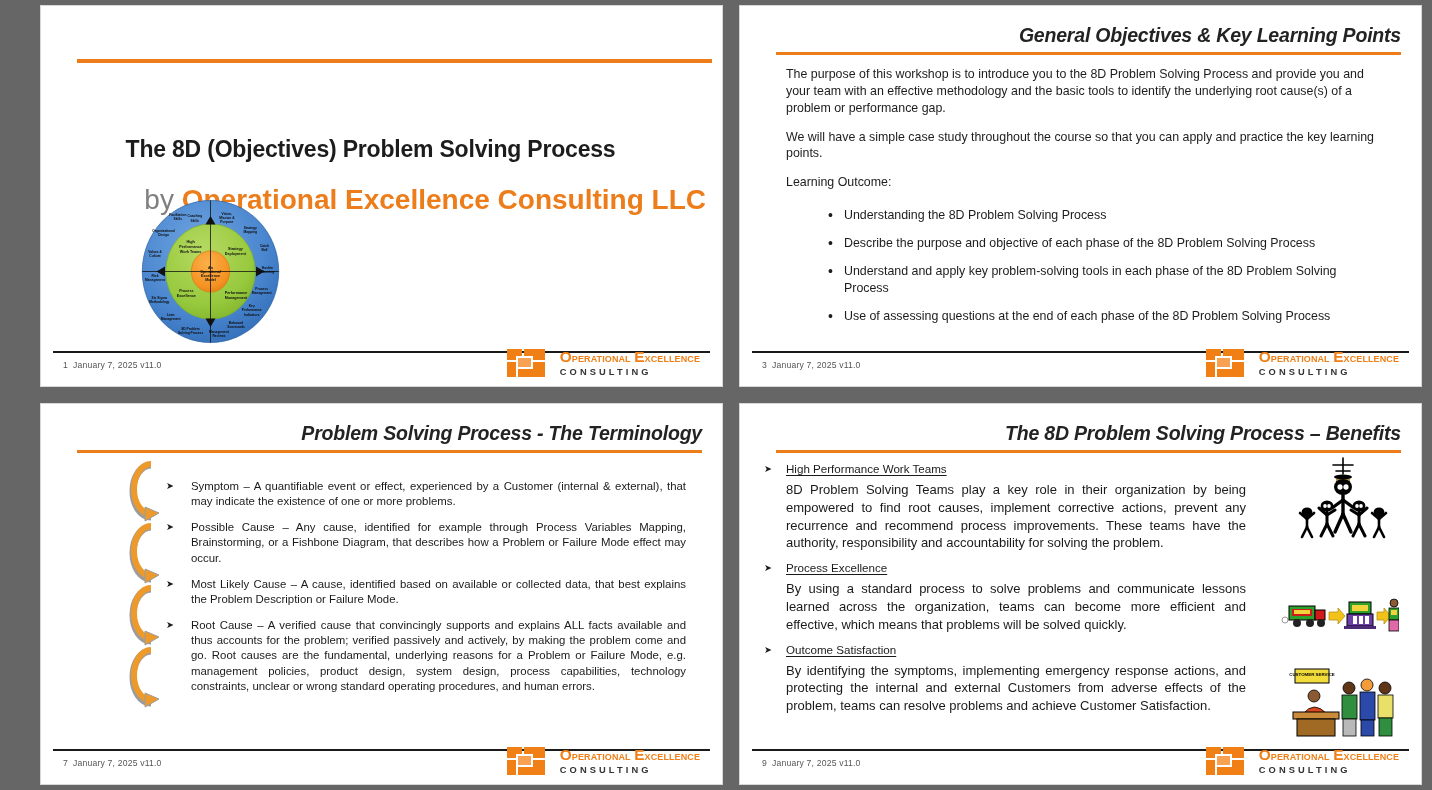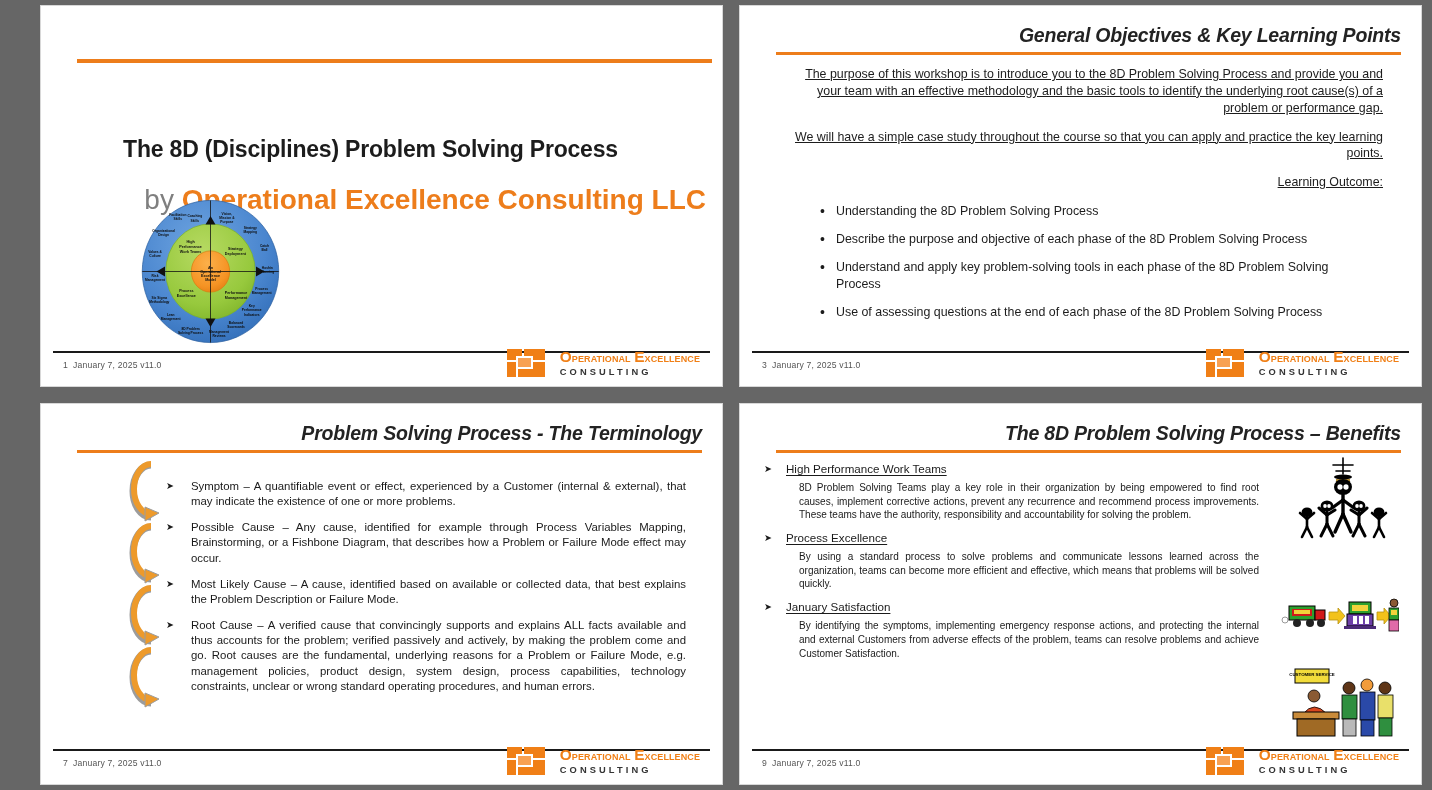--- a/index.html
+++ b/index.html
@@ -113,22 +113,22 @@
   .oe-wheel{
     position:absolute;left:98px;top:193px;
     width:143px;height:145px;
   }
 
   
   .s2-body{
     position:absolute;left:46px;right:38px;top:60px;
     font-size:12.4px;color:#1c1c1c;line-height:1.36;
   }
-  .s2-body p{margin:0 0 12px 0;text-align:right;text-decoration:underline;}
-  .s2-list{margin:8px;padding:0;list-style:none;}
+  .s2-body p{margin:0 0 12px 0;text-align:left;}
+  .s2-list{margin:16px;padding:0;list-style:none;}
   .s2-list li{
     position:relative;
     padding-left:42px;
     margin-bottom:11px;
     font-size:12.4px;line-height:1.36;
   }
   .s2-list li:before{
     content:"\2022";
     position:absolute;left:26px;top:-1px;
     font-size:14px;color:#1c1c1c;
@@ -169,41 +169,41 @@
     color:#1a1a1a;
     font-weight:400;
   }
   .s4-head span{ text-decoration:underline; text-underline-offset:2px;}
   .s4-head:before{
     content:"\27A4";
     position:absolute;left:2px;top:1px;
     font-size:9.5px;color:#1a1a1a;
   }
   .s4-text{
-    margin:6px 0 0 37px;
+    margin:6px 0 0 24px;
     width:460px;
-    font-size:10px;line-height:1.37;
+    font-size:13px;line-height:1.37;
     color:#1a1a1a;
     text-align:justify;
   }
 
   
   .stick-art{position:absolute;right:24px;top:52px;width:108px;height:86px;}
   .proc-art{position:absolute;right:22px;top:190px;width:118px;height:44px;}
   .cust-art{position:absolute;right:24px;top:262px;width:110px;height:72px;}
 </style>
 </head>
 <body>
 
 <div class="deck">
 
   <div class="slide">
     <div class="s1-rule"></div>
 
-    <div class="s1-title">The 8D (Disciplines) Problem Solving Process</div>
+    <div class="s1-title">The 8D (Objectives) Problem Solving Process</div>
     <div class="s1-sub">
       <span>by </span><b>Operational Excellence Consulting LLC</b>
     </div>
 
     <svg class="oe-wheel" viewBox="0 0 200 204">
       <defs>
         <radialGradient id="blueg" cx="42%" cy="32%" r="78%">
           <stop offset="0%" stop-color="#6ea4e0"></stop>
           <stop offset="62%" stop-color="#4a86cf"></stop>
           <stop offset="100%" stop-color="#2f6bb5"></stop>
@@ -401,21 +401,21 @@
     <div class="s4-wrap">
       <div class="s4-item">
         <div class="s4-head"><span>High Performance Work Teams</span></div>
         <div class="s4-text">8D Problem Solving Teams play a key role in their organization by being empowered to find root causes, implement corrective actions, prevent any recurrence and recommend process improvements. These teams have the authority, responsibility and accountability for solving the problem.</div>
       </div>
       <div class="s4-item">
         <div class="s4-head"><span>Process Excellence</span></div>
         <div class="s4-text">By using a standard process to solve problems and communicate lessons learned across the organization, teams can become more efficient and effective, which means that problems will be solved quickly.</div>
       </div>
       <div class="s4-item">
-        <div class="s4-head"><span>January Satisfaction</span></div>
+        <div class="s4-head"><span>Outcome Satisfaction</span></div>
         <div class="s4-text">By identifying the symptoms, implementing emergency response actions, and protecting the internal and external Customers from adverse effects of the problem, teams can resolve problems and achieve Customer Satisfaction.</div>
       </div>
     </div>
 
     <svg class="stick-art" viewBox="0 0 108 86">
       <g stroke="#000" stroke-width="1.6" fill="none" stroke-linecap="round">
         <line x1="54" y1="2" x2="54" y2="18"></line>
         <line x1="44" y1="9" x2="64" y2="9"></line>
         <line x1="47" y1="15" x2="61" y2="15"></line>
       </g>

